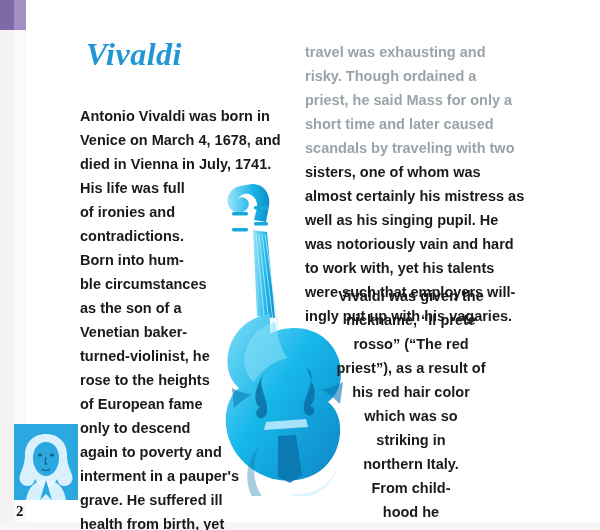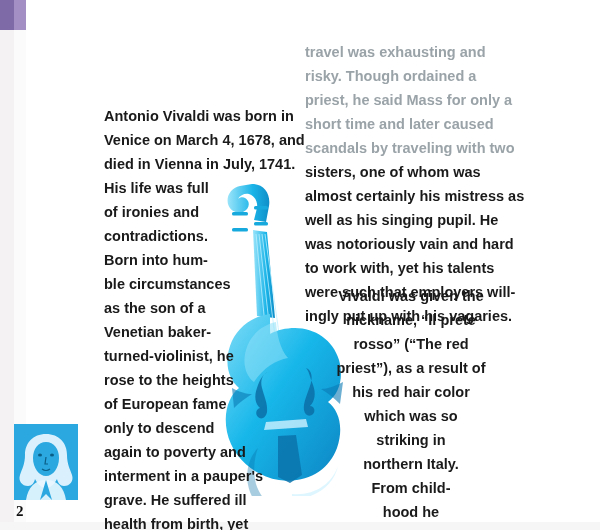--- a/index.html
+++ b/index.html
@@ -97,21 +97,20 @@
 
   
   #col-left {
     left: 80px;
     top: 104px;
     width: 215px;
   }
   #col-left .ln {
     display: block;
     white-space: pre;
-    margin-left: 24px;
   }
 
   #col-right-top {
     left: 305px;
     top: 40px;
     width: 212px;
   }
   #col-right-top .ln {
     display: block;
     white-space: pre;
@@ -171,20 +170,21 @@
 <body>
 
 <div id="page">
 
   <div class="edge-left"></div>
   <div class="edge-left-inner"></div>
   <div class="edge-purple" style="background: rgb(164, 143, 196);"></div>
   <div class="edge-purple-2"></div>
   <div class="edge-bottom"></div>
 
+  <div id="headline" style="color: rgb(33, 150, 214);">Vivaldi</div>
 
   <div id="violin">
     <svg viewBox="0 0 180 320" width="180" height="320" xmlns="http://www.w3.org/2000/svg">
       <defs>
         <linearGradient id="vgrad" x1="0" y1="0" x2="1" y2="1">
           <stop offset="0%" stop-color="#7fdcf7"></stop>
           <stop offset="45%" stop-color="#17b7ea"></stop>
           <stop offset="100%" stop-color="#0d86c4"></stop>
         </linearGradient>
         <linearGradient id="ngrad" x1="0" y1="0" x2="1" y2="0">

